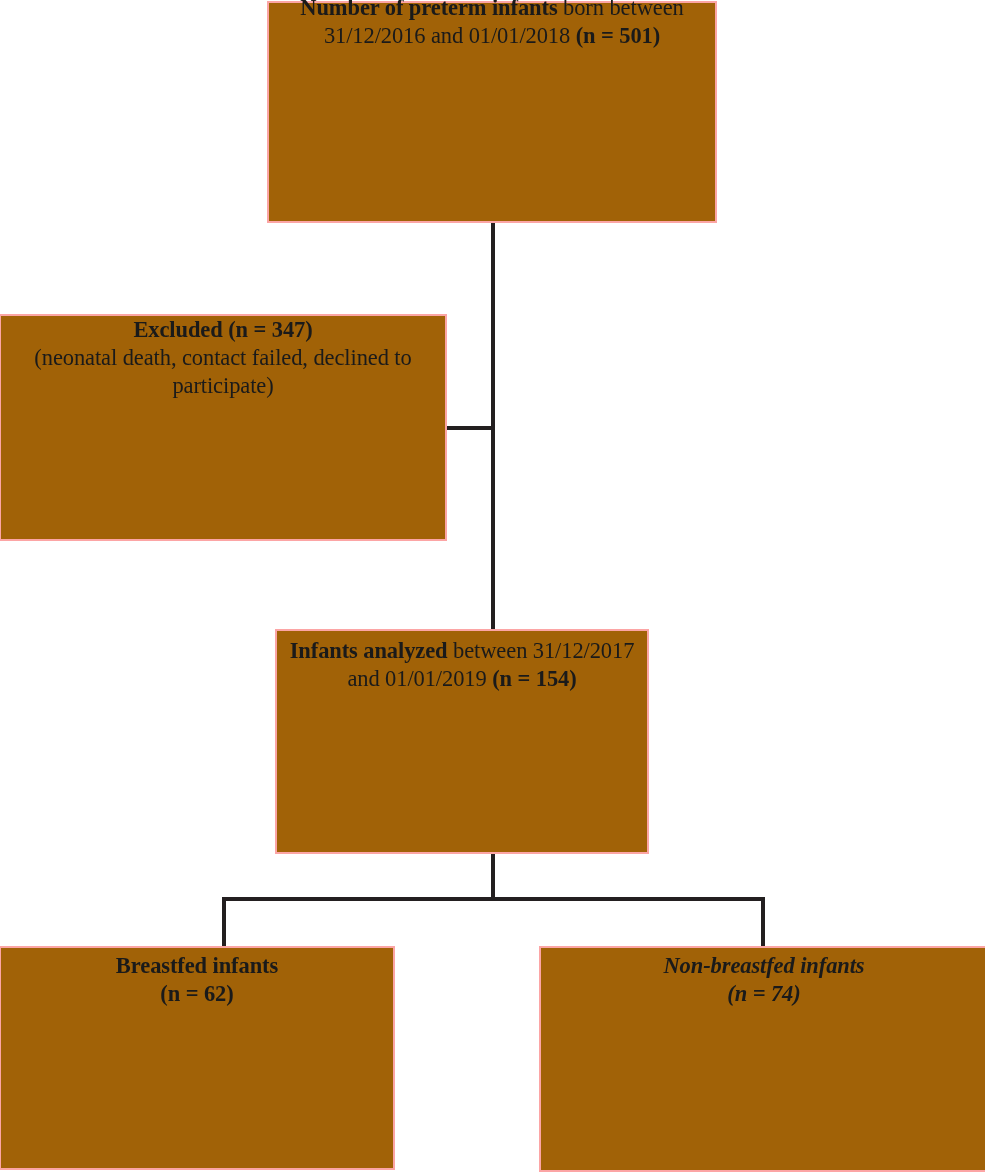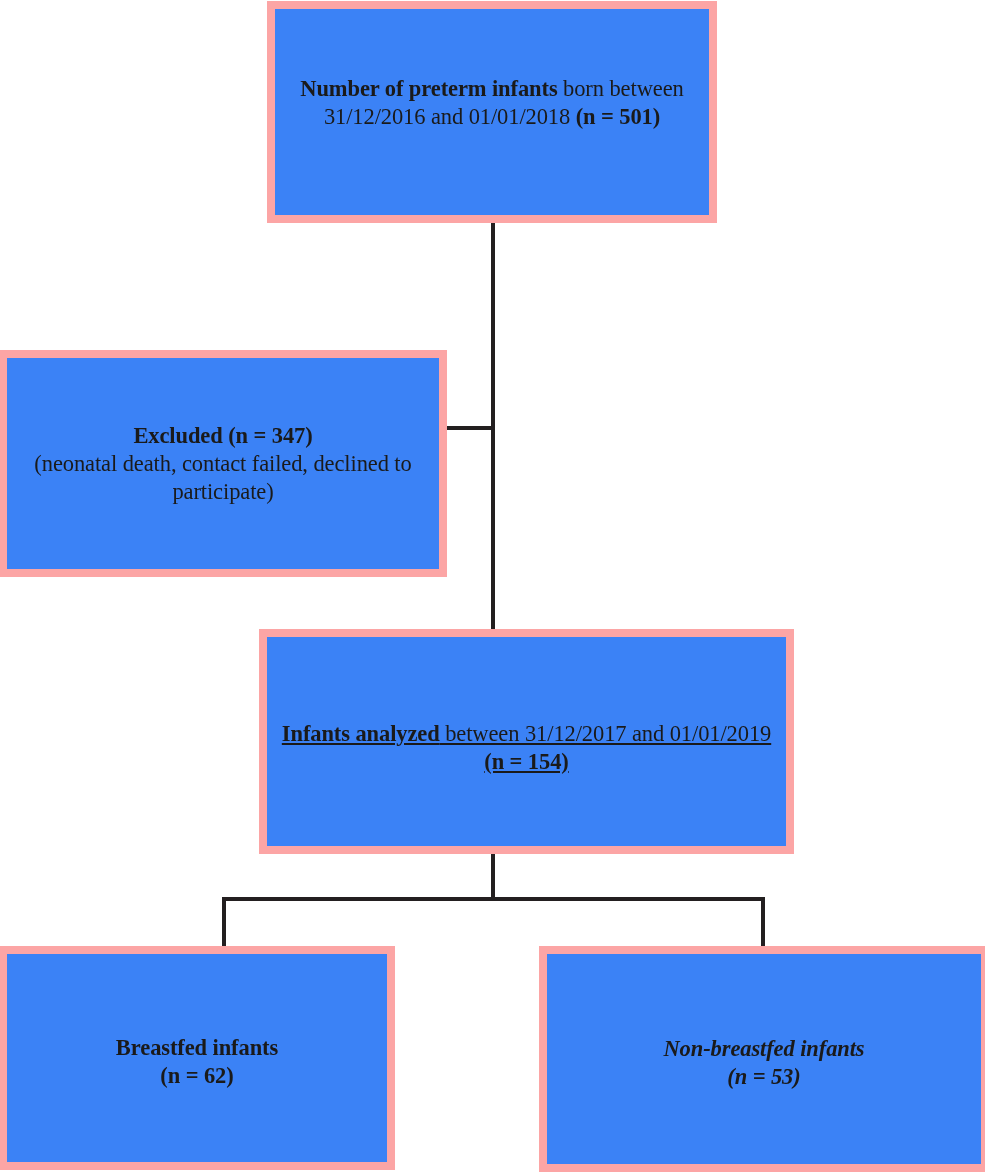--- a/index.html
+++ b/index.html
@@ -13,43 +13,43 @@
     width: 985px;
     height: 1172px;
     background: #ffffff;
     overflow: hidden;
     font-family: "Liberation Serif", "DejaVu Serif", serif;
     color: #1a1a1a;
   }
   .node {
     position: absolute;
     box-sizing: border-box;
-    border: 8px solid #fca5a5;
-    background: #3b82f6;
+    border: 2px solid #fca5a5;
+    background: #a16207;
     display: flex;
-    align-items: center;
+    align-items: flex-start;
     justify-content: center;
     text-align: center;
   }
   .node .node-text {
     display: block;
     width: 100%;
     padding: 0 4px;
     font-size: 22.5px;
     line-height: 28px;
     letter-spacing: -0.1px;
   }
   .node .node-text b,
   .node .node-text strong {
     font-weight: bold;
   }
   
   #node-enrolled   { left: 267px;  top: 1px;    width: 450px; height: 222px; }
-  #node-excluded   { left: -1px;   top: 314px;  width: 448px; height: 227px; margin-top: 36px; }
-  #node-analyzed   { left: 259px;  top: 629px;  width: 535px; height: 225px; text-decoration: underline; }
+  #node-excluded   { left: -1px;   top: 314px;  width: 448px; height: 227px; }
+  #node-analyzed   { left: 275px;  top: 629px;  width: 374px; height: 225px; }
   #node-breastfed  { left: -1px;   top: 946px;  width: 396px; height: 224px; }
   #node-nonbreastfed { left: 539px; top: 946px; width: 450px; height: 226px; }
 
   
   #node-enrolled .node-text   { transform: translateY(-9px); }
   #node-excluded .node-text   { transform: translateY(0px); }
   #node-analyzed .node-text   { transform: translateY(6px); }
   #node-breastfed .node-text  { transform: translateY(4px); }
   #node-nonbreastfed .node-text { transform: translateY(4px); font-style: italic; }
 
@@ -95,16 +95,16 @@
 
   <div class="node" id="node-analyzed">
     <span class="node-text"><b>Infants analyzed</b><span> between 31/12/2017 and 01/01/2019 </span><b>(n = 154)</b></span>
   </div>
 
   <div class="node" id="node-breastfed">
     <span class="node-text"><b>Breastfed infants</b><br><b>(n = 62)</b></span>
   </div>
 
   <div class="node" id="node-nonbreastfed">
-    <span class="node-text"><b>Non-breastfed infants</b><br><b>(n = 53)</b></span>
+    <span class="node-text"><b>Non-breastfed infants</b><br><b>(n = 74)</b></span>
   </div>
 
 </div>
 
 </body></html>

